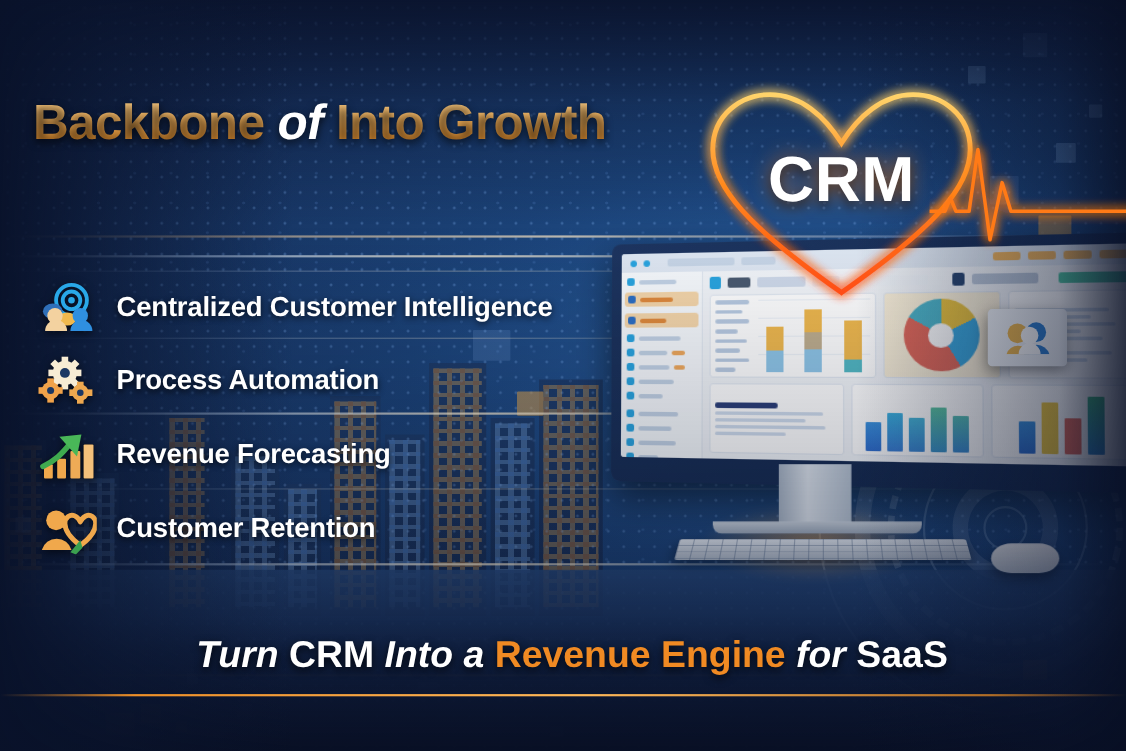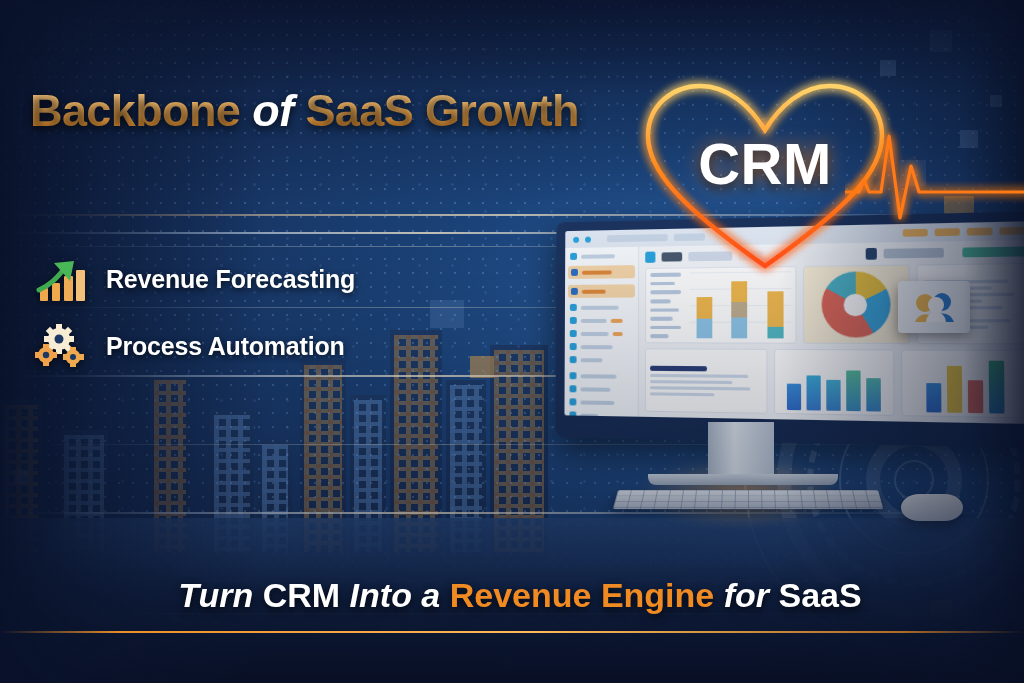--- a/index.html
+++ b/index.html
@@ -410,21 +410,21 @@
     </div>
   </div>
 
   <div class="bg-vignette"></div>
 
 
   <div class="headline">
     <div class="hl-line l2">
       <span class="w-amber">Backbone</span>
       <span class="w-ital">of</span>
-      <span class="w-amber">SaaS Growth</span>
+      <span class="w-amber">Into Growth</span>
     </div>
   </div>
 
   <div class="heartwrap">
     <svg viewBox="0 0 250 195">
       <defs>
         <linearGradient id="hg" x1="0" y1="0" x2="0" y2="1">
           <stop offset="0%" stop-color="#ffd36a"></stop>
           <stop offset="45%" stop-color="#ff8a1f"></stop>
           <stop offset="100%" stop-color="#ff4d12"></stop>
@@ -444,34 +444,35 @@
   </div>
 
   <div class="ecg">
     <svg viewBox="0 0 185 110" width="185" height="110">
       <path d="M0 74 L14 74 L19 62 L24 74 L36 74 L44 18 L55 100 L66 48 L74 74 L185 74" fill="none" stroke="#ff7a18" stroke-width="3.2" filter="url(#glow)" stroke-linejoin="round" stroke-linecap="round"></path>
     </svg>
   </div>
 
   <div class="bullets">
 
-
     <div class="bullet">
       <span class="b-icon">
         <svg viewBox="0 0 54 46" width="54" height="46">
-          <rect x="6" y="31" width="8" height="13" rx="1" fill="#f0a84c"></rect>
-          <rect x="18" y="26" width="8" height="18" rx="1" fill="#f0a84c"></rect>
-          <rect x="30" y="19" width="9" height="25" rx="1" fill="#eeab56"></rect>
-          <rect x="42" y="13" width="9" height="31" rx="1" fill="#f3c municipal"></rect>
-          <rect x="42" y="13" width="9" height="31" rx="1" fill="#f3c07a"></rect>
-          <path d="M5 33 C 16 28, 22 22, 30 12" fill="none" stroke="#3faa4f" stroke-width="5" stroke-linecap="round"></path>
-          <path d="M20 6 L40 4 L36 24 Z" fill="#49b758"></path>
+          <circle cx="31" cy="16" r="14" fill="none" stroke="#29a8e8" stroke-width="3.5"></circle>
+          <circle cx="31" cy="16" r="8" fill="none" stroke="#29a8e8" stroke-width="3.5"></circle>
+          <circle cx="31" cy="16" r="3" fill="#29a8e8"></circle>
+          <ellipse cx="14" cy="26" rx="9" ry="7" fill="#2f6fb8"></ellipse>
+          <ellipse cx="27" cy="33" rx="8" ry="6" fill="#f0b94e"></ellipse>
+          <circle cx="16" cy="30" r="7" fill="#f3d2a0"></circle>
+          <path d="M7 44 A10 10 0 0 1 27 44 Z" fill="#f3d2a0"></path>
+          <circle cx="39" cy="30" r="7" fill="#2f8fe0"></circle>
+          <path d="M30 44 A10 10 0 0 1 50 44 Z" fill="#2f8fe0"></path>
         </svg>
       </span>
-      <span class="b-label">Revenue Forecasting</span>
+      <span class="b-label">Centralized Customer Intelligence</span>
     </div>
 
     <div class="bullet">
       <span class="b-icon">
         <svg viewBox="0 0 54 46" width="54" height="46">
           <g fill="#f7ecd4">
             <circle cx="25" cy="15" r="11"></circle>
             <g>
               <rect x="22" y="0" width="6" height="7"></rect>
                 <rect x="22" y="23" width="6" height="7"></rect>
@@ -498,20 +499,47 @@
               <rect x="36" y="37" width="6" height="6"></rect>
             <rect x="29" y="30" width="6" height="6"></rect>
               <rect x="44" y="30" width="6" height="6"></rect>
           </g>
           <circle cx="39" cy="33" r="3" fill="#1b3763"></circle>
         </svg>
       </span>
       <span class="b-label">Process Automation</span>
     </div>
 
+    <div class="bullet">
+      <span class="b-icon">
+        <svg viewBox="0 0 54 46" width="54" height="46">
+          <rect x="6" y="31" width="8" height="13" rx="1" fill="#f0a84c"></rect>
+          <rect x="18" y="26" width="8" height="18" rx="1" fill="#f0a84c"></rect>
+          <rect x="30" y="19" width="9" height="25" rx="1" fill="#eeab56"></rect>
+          <rect x="42" y="13" width="9" height="31" rx="1" fill="#f3c municipal"></rect>
+          <rect x="42" y="13" width="9" height="31" rx="1" fill="#f3c07a"></rect>
+          <path d="M5 33 C 16 28, 22 22, 30 12" fill="none" stroke="#3faa4f" stroke-width="5" stroke-linecap="round"></path>
+          <path d="M20 6 L40 4 L36 24 Z" fill="#49b758"></path>
+        </svg>
+      </span>
+      <span class="b-label">Revenue Forecasting</span>
+    </div>
+
+    <div class="bullet">
+      <span class="b-icon">
+        <svg viewBox="0 0 54 46" width="54" height="46">
+          <circle cx="17" cy="15" r="9" fill="#f0a84c"></circle>
+          <path d="M4 42 A14 14 0 0 1 31 42 Z" fill="#f0a84c"></path>
+          <path d="M39 38 C 27 29, 25 22, 25 18 C 25 12, 30 9, 34 11 C 36.5 12.2, 38.2 14.5, 39 16.5
+                   C 39.8 14.5, 41.5 12.2, 44 11 C 48 9, 53 12, 53 18 C 53 22, 51 29, 39 38 Z" fill="none" stroke="#f0a84c" stroke-width="4.5" stroke-linejoin="round"></path>
+          <path d="M30 44 L39 33 L41 40 L35 46 Z" fill="#3ba04f"></path>
+        </svg>
+      </span>
+      <span class="b-label">Customer Retention</span>
+    </div>
 
   </div>
 
   <div class="footer">
     <div class="tagline">
       <span class="t-ital">Turn</span>
       <span class="t-bold">CRM</span>
       <span class="t-ital">Into a</span>
       <span class="t-orange">Revenue Engine</span>
       <span class="t-ital">for</span>

